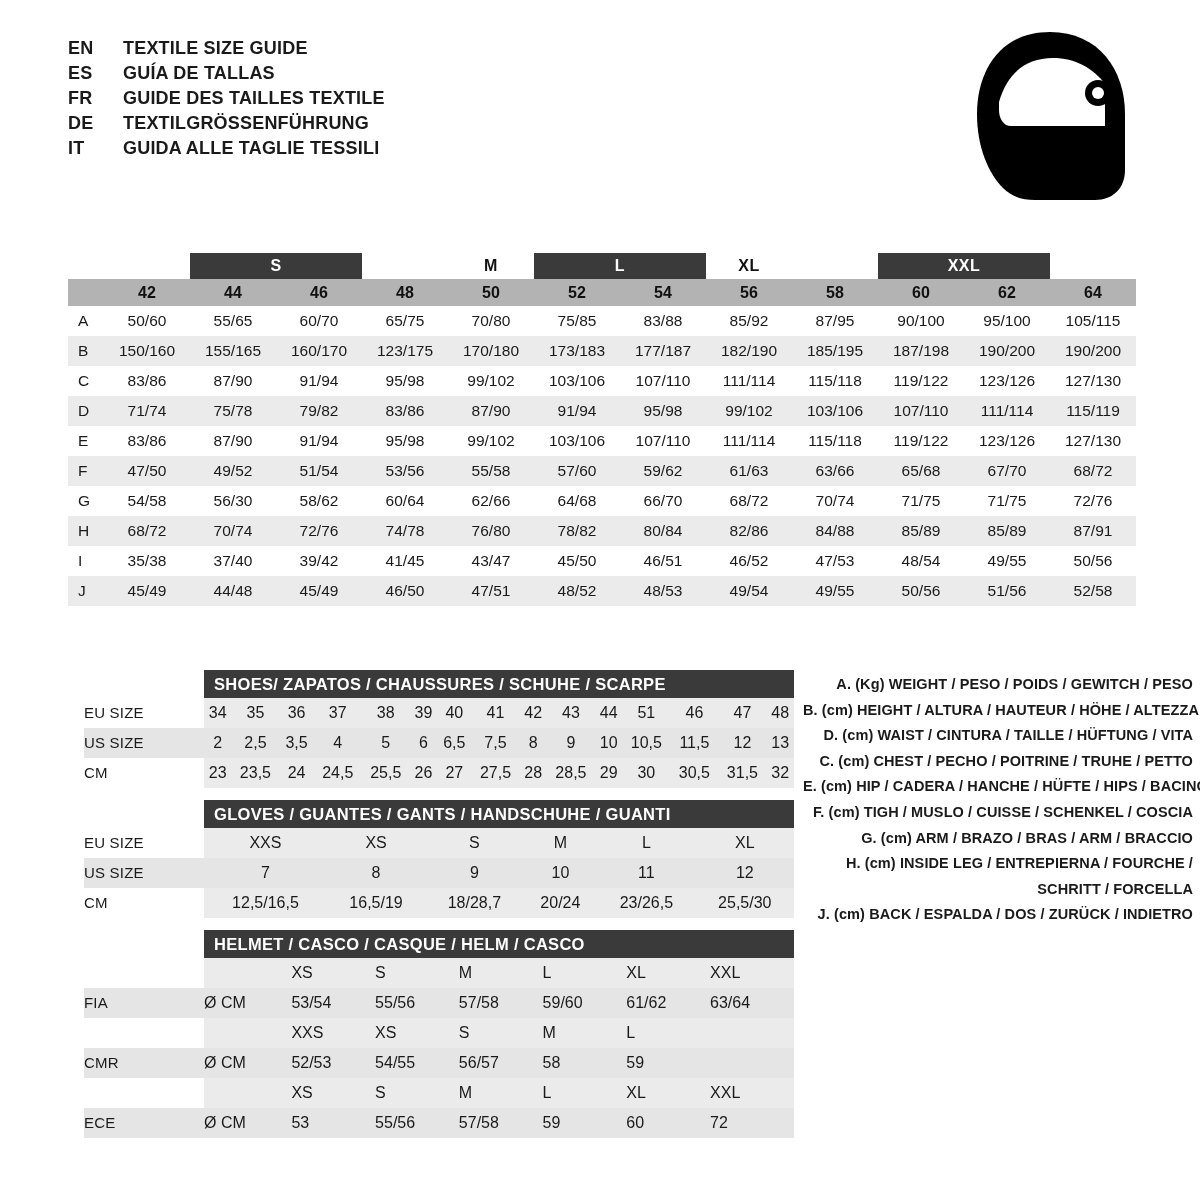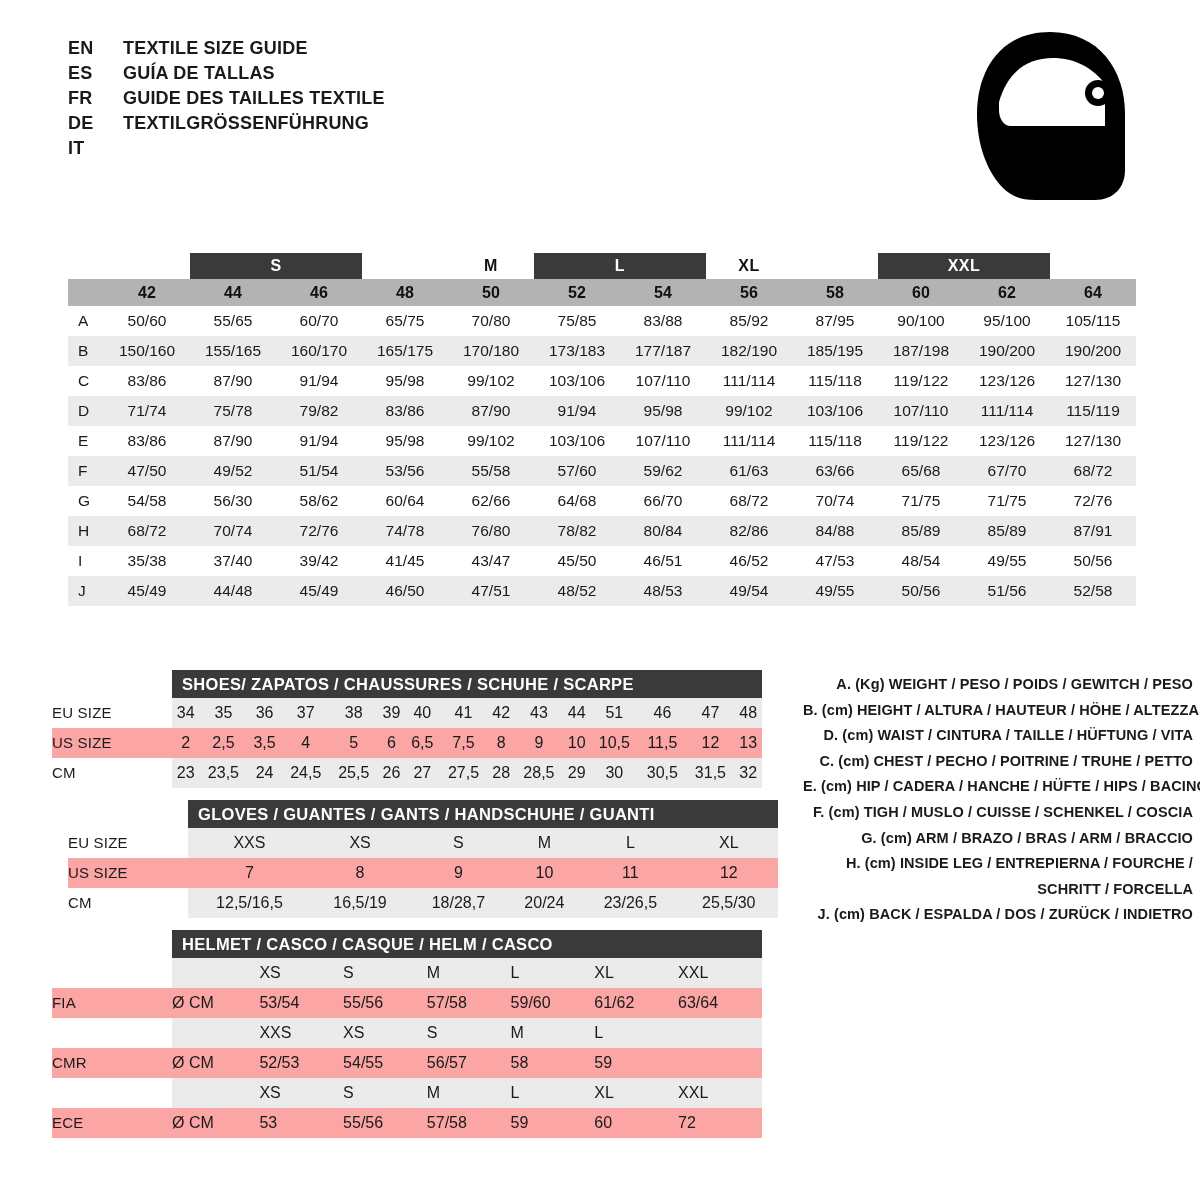--- a/index.html
+++ b/index.html
@@ -107,21 +107,21 @@
   .row-alt td.rowlabel {
     background: #ebebeb;
   }
   .row-plain td {
     background: #ffffff;
   }
 
   
   .lower {
     position: absolute;
-    left: 52px;
+    left: 84px;
     top: 670px;
     width: 1070px;
   }
 
   .sub-table {
     border-collapse: collapse;
     font-size: 16px;
   }
   .sub-table td {
     padding: 0;
@@ -152,21 +152,21 @@
   .sub-title td.sub-label {
     background: #ffffff;
   }
   .shade td {
     background: #ebebeb;
   }
   .shade td.sub-label {
     background: #ffffff;
   }
   .white td {
-    background: #fca5a5;
+    background: #e5e5e5;
   }
   .cellpad {
     text-align: center;
     padding: 0 2px;
   }
   .cellleft {
     text-align: left;
     padding-left: 10px;
   }
 
@@ -206,20 +206,21 @@
     <div class="lang-row">
       <span class="lang-code">FR</span>
       <span class="lang-text">GUIDE DES TAILLES TEXTILE</span>
     </div>
     <div class="lang-row">
       <span class="lang-code">DE</span>
       <span class="lang-text">TEXTILGRÖSSENFÜHRUNG</span>
     </div>
     <div class="lang-row">
       <span class="lang-code">IT</span>
+      <span class="lang-text">GUIDA ALLE TAGLIE TESSILI</span>
     </div>
   </div>
 
   <div class="helmet">
     <svg width="190" height="175" viewBox="0 0 190 175" xmlns="http://www.w3.org/2000/svg">
       <path d="M95 2 C46 2 22 40 22 84 C22 118 34 144 48 158 C56 166 66 170 80 170 L140 170 C158 170 170 158 170 140 L170 84 C170 40 144 2 95 2 Z" fill="#000000"></path>
       <path d="M44 72 C52 44 70 28 98 28 C120 28 138 38 150 54 L150 96 L56 96 C48 96 44 88 44 80 Z" fill="#ffffff"></path>
       <circle cx="143" cy="63" r="13" fill="#000000"></circle>
       <circle cx="143" cy="63" r="6" fill="#ffffff"></circle>
     </svg>
@@ -268,21 +269,21 @@
         <td>87/95</td>
         <td>90/100</td>
         <td>95/100</td>
         <td>105/115</td>
       </tr>
       <tr class="row-alt">
         <td class="rowlabel">B</td>
         <td>150/160</td>
         <td>155/165</td>
         <td>160/170</td>
-        <td>165/175</td>
+        <td>123/175</td>
         <td>170/180</td>
         <td>173/183</td>
         <td>177/187</td>
         <td>182/190</td>
         <td>185/195</td>
         <td>187/198</td>
         <td>190/200</td>
         <td>190/200</td>
       </tr>
       <tr class="row-plain">
@@ -468,21 +469,21 @@
           <td class="cellpad">30</td>
           <td class="cellpad">30,5</td>
           <td class="cellpad">31,5</td>
           <td class="cellpad">32</td>
         </tr>
       </tbody>
     </table>
 
     <div style="height:12px;"></div>
 
-    <table class="sub-table" style="width:710px;margin-left:16px;">
+    <table class="sub-table" style="width:710px;">
       <tbody>
         <tr class="sub-title">
           <td class="sub-label"></td>
           <td colspan="6">GLOVES / GUANTES / GANTS / HANDSCHUHE / GUANTI</td>
         </tr>
         <tr class="shade">
           <td class="sub-label">EU SIZE</td>
           <td class="cellpad">XXS</td>
           <td class="cellpad">XS</td>
           <td class="cellpad">S</td>

